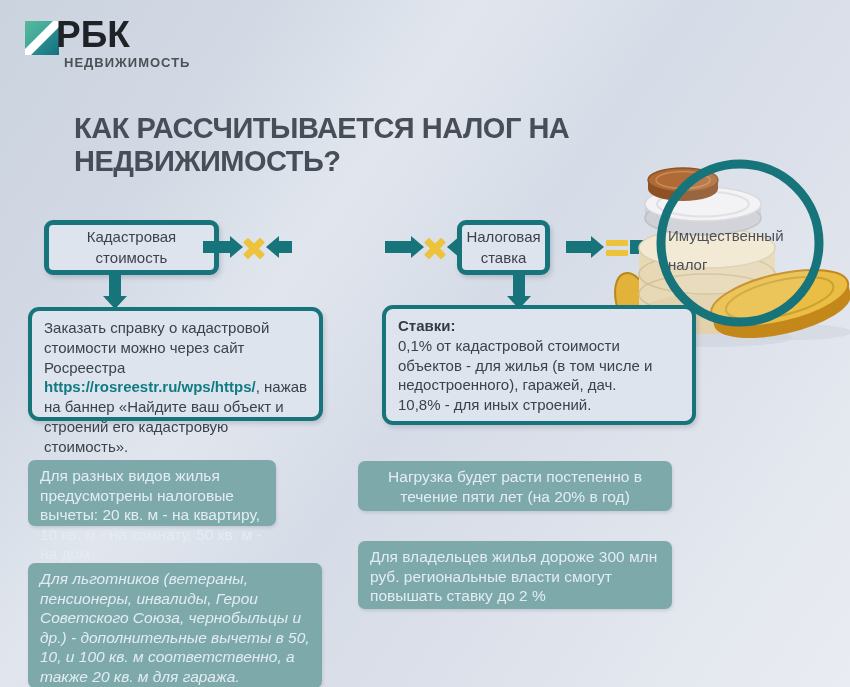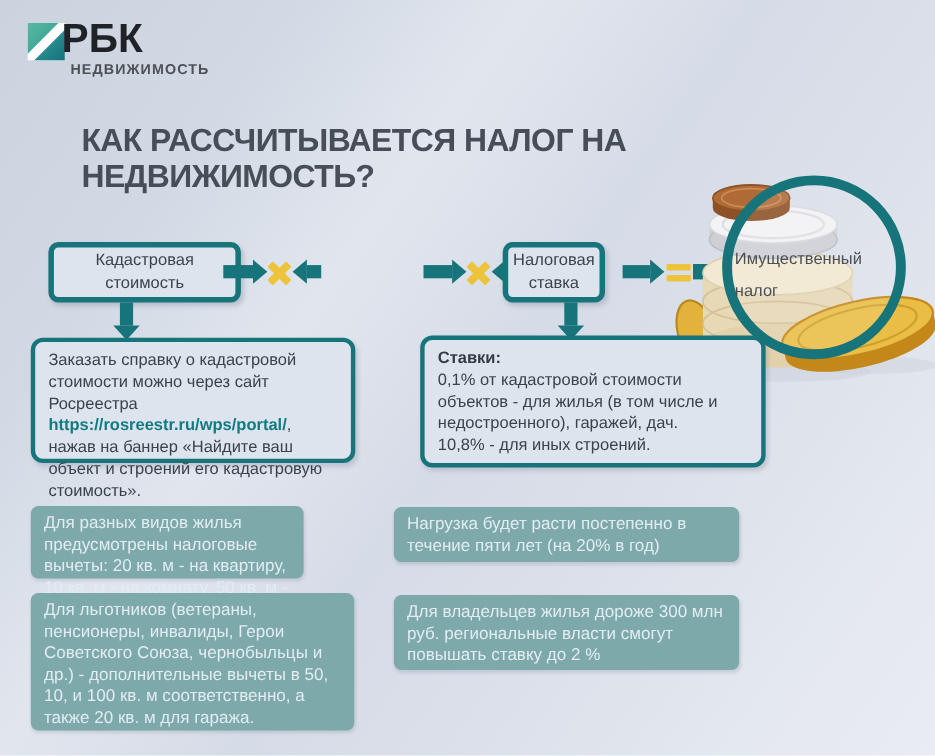--- a/index.html
+++ b/index.html
@@ -133,35 +133,35 @@
     </g>
 
     <circle cx="128" cy="87" r="79" fill="#f5f8fa" fill-opacity="0.12" stroke="#16747a" stroke-width="9"></circle>
   </svg>
   <div class="result-label">
     <span>Имущественный</span><br>
     <span>налог</span>
   </div>
 
   <div class="ibox" style="left:28px;top:307px;width:295px;height:114px;">
-    <span>Заказать справку о кадастровой стоимости можно через сайт Росреестра </span><a href="#">https://rosreestr.ru/wps/portal/</a><span>, нажав на баннер «Найдите ваш объект и строений его кадастровую стоимость».</span>
+    <span>Заказать справку о кадастровой стоимости можно через сайт Росреестра </span><a href="#">https://rosreestr.ru/wps/https/</a><span>, нажав на баннер «Найдите ваш объект и строений его кадастровую стоимость».</span>
   </div>
 
   <div class="ibox" style="left:358px;top:305px;width:314px;height:120px;margin-left:24px;">
     <b>Ставки:</b><br>
     <span>0,1% от кадастровой стоимости объектов - для жилья (в том числе и недостроенного), гаражей, дач.</span><br>
     <span>10,8% - для иных строений.</span>
   </div>
 
   <div class="note" style="left:28px;top:460px;width:248px;height:66px;">
     <span>Для разных видов жилья предусмотрены налоговые вычеты: 20 кв. м - на квартиру, 10 кв. м - на комнату, 50 кв. м - на дом.</span>
   </div>
-  <div class="note" style="left:358px;top:461px;width:314px;height:50px;">
+  <div class="note" style="left:358px;top:461px;width:314px;height:50px;text-align:center;">
     <span>Нагрузка будет расти постепенно в течение пяти лет (на 20% в год)</span>
   </div>
-  <div class="note" style="left:28px;top:539px;width:294px;height:125px;">
+  <div class="note" style="left:28px;top:563px;width:294px;height:125px;font-style:italic;">
     <span>Для льготников (ветераны, пенсионеры, инвалиды, Герои Советского Союза, чернобыльцы и др.) - дополнительные вычеты в 50, 10, и 100 кв. м соответственно, а также 20 кв. м для гаража.</span>
   </div>
   <div class="note" style="left:358px;top:541px;width:314px;height:68px;">
     <span>Для владельцев жилья дороже 300 млн руб. региональные власти смогут повышать ставку до 2 %</span>
   </div>
 
 </div>
 
 </body></html>

